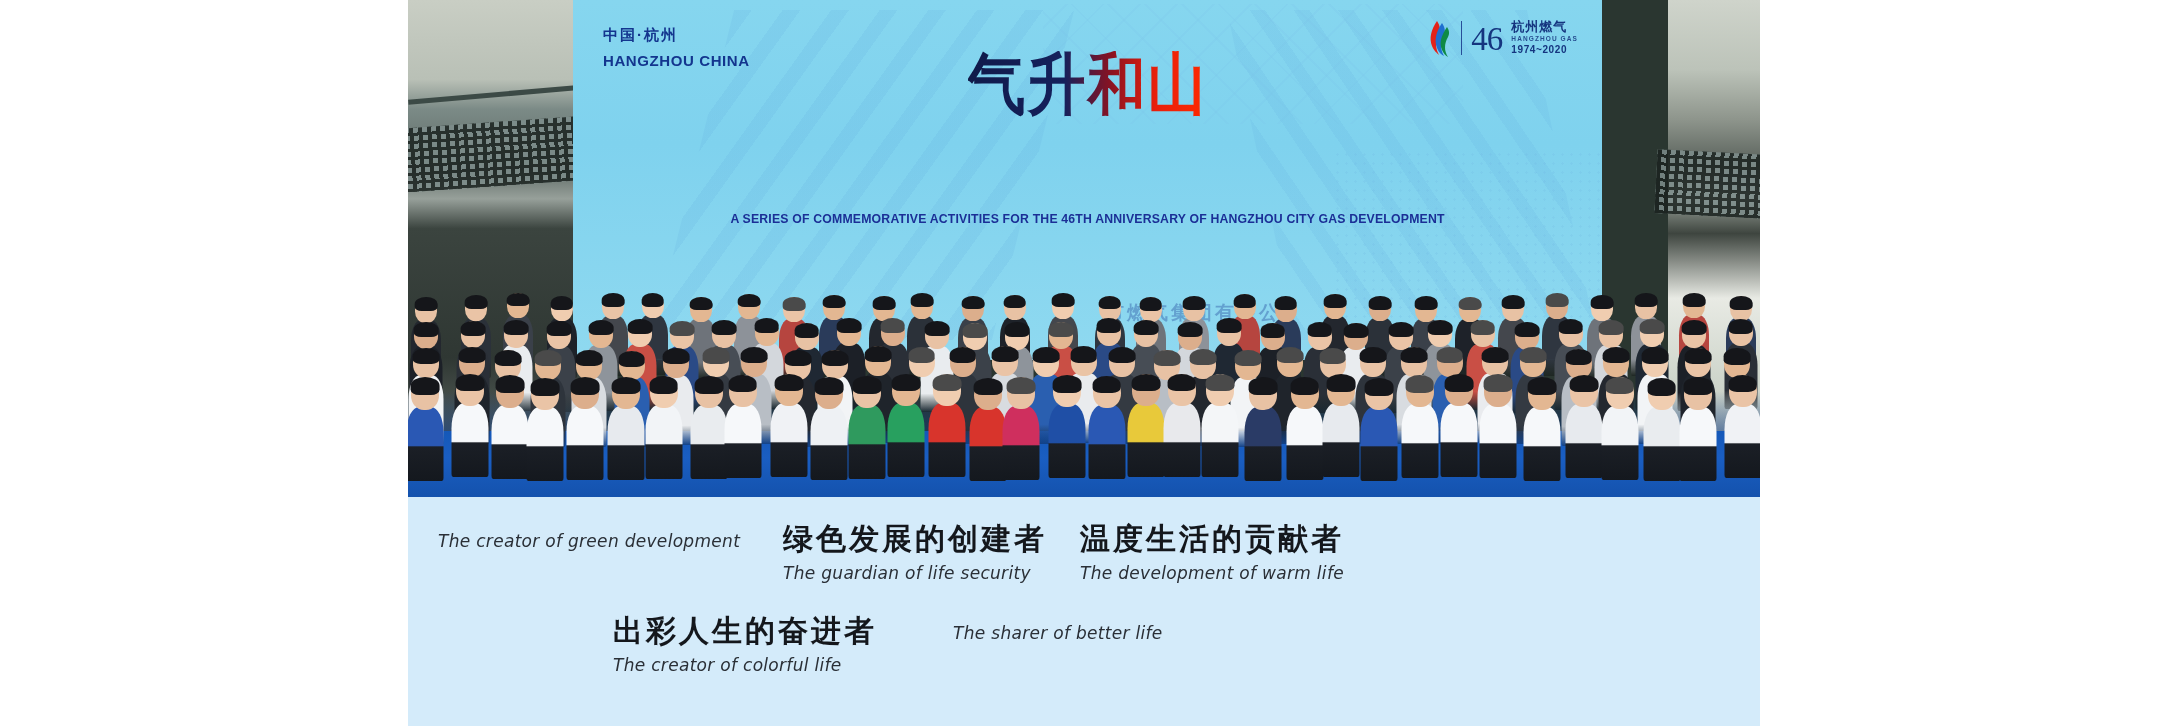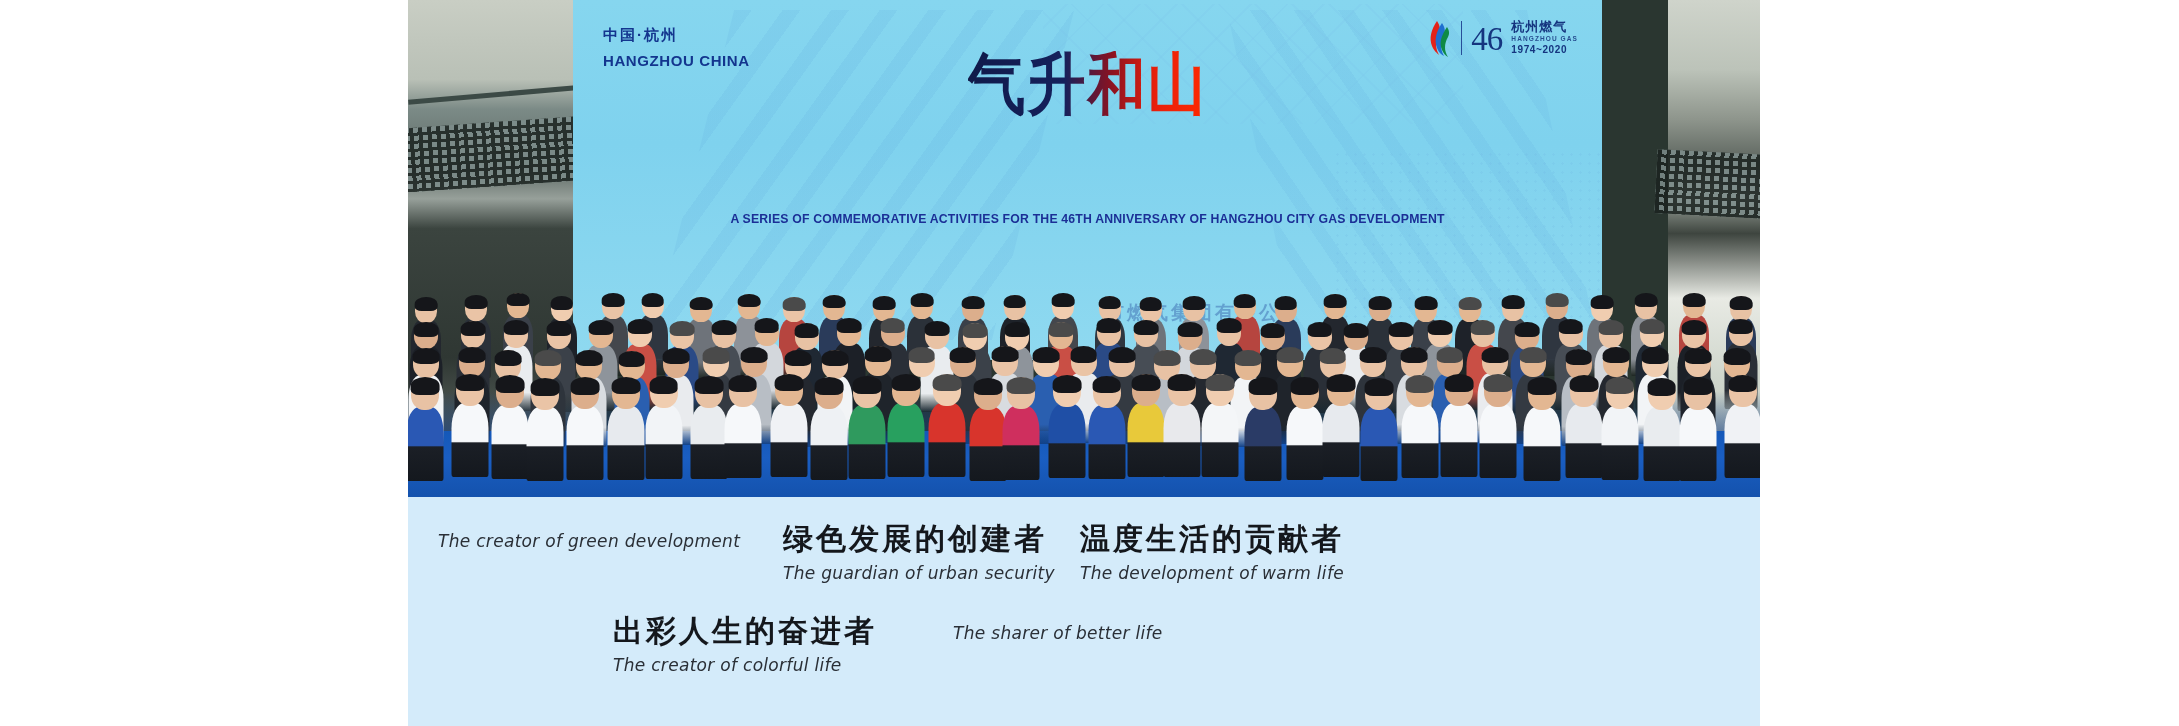--- a/index.html
+++ b/index.html
@@ -792,21 +792,21 @@
       </div>
     </div>
 
     <div id="slogans">
       <div class="srow" id="srow1" style="top: 26px;">
           <div class="slot" style="position: absolute; left: 30px;">
             <div class="s-en">The creator of green development</div>
           </div>
           <div class="slot" style="position: absolute; left: 375px;">
             <div class="s-cn">绿色发展的创建者</div>
-            <div class="s-en">The guardian of urban security</div>
+            <div class="s-en">The guardian of life security</div>
           </div>
           <div class="slot" style="position: absolute; left: 672px;">
             <div class="s-cn">温度生活的贡献者</div>
             <div class="s-en">The development of warm life</div>
           </div>
         </div>
       <div class="srow" id="srow2" style="top: 118px;">
           <div class="slot" style="position: absolute; left: 205px;">
             <div class="s-cn">出彩人生的奋进者</div>
             <div class="s-en">The creator of colorful life</div>

